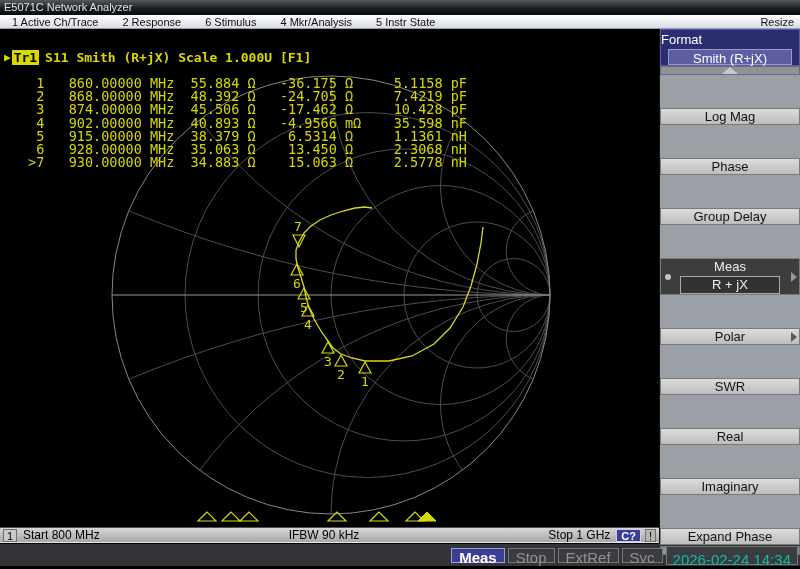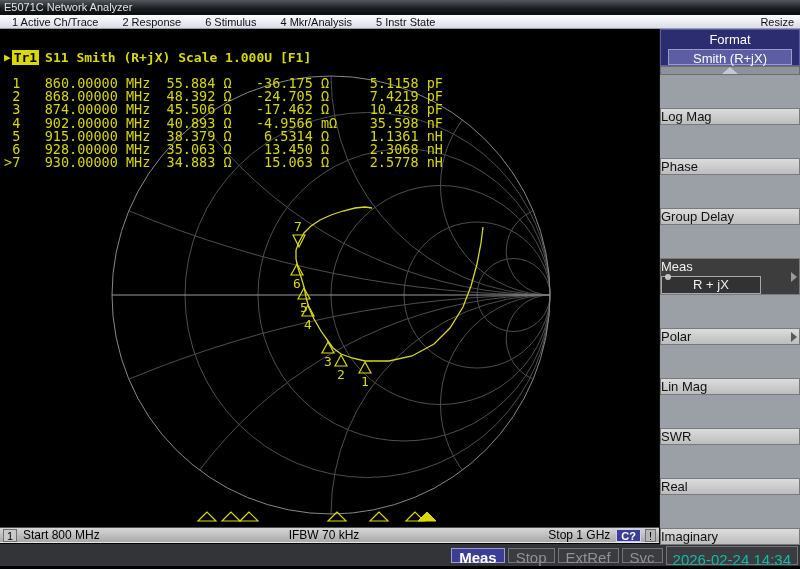--- a/index.html
+++ b/index.html
@@ -20,21 +20,21 @@
   .main { display:flex; height:514px; }
   .chart-col { width:659px; display:flex; flex-direction:column; }
   .chart-area { position:relative; height:498px; background:#000; }
 
   .trace-header { position:absolute; left:4px; top:21px; height:15px;
                   font-family:"DejaVu Sans Mono", monospace; font-weight:bold;
                   font-size:13px; color:#d9d900; white-space:pre; display:flex; align-items:center; }
   .tr-arrow { color:#d9d900; font-size:11px; margin-right:1px; }
   .tr-badge { background:#d9d900; color:#000; padding:0 2px; margin-right:6px; }
 
-  .marker-table { position:absolute; left:4px; top:48px;
+  .marker-table { position:absolute; left:28px; top:48px;
                   font-family:"DejaVu Sans Mono", monospace; font-size:13.5px;
                   line-height:13.2px; color:#d6d600; white-space:pre; }
 
   svg.smith { position:absolute; left:0; top:0; }
 
   
   .statusbar { height:16px; background:linear-gradient(#d6d6d6,#a9a9a9);
                border-top:1px solid #505050; border-bottom:1px solid #e6e6e6;
                display:flex; align-items:center; font-size:12px; color:#000; padding:0 3px; }
   .ch-box { display:inline-block; width:14px; text-align:center; height:13px; line-height:12px;
@@ -44,32 +44,32 @@
   .sb-stop { margin-left:auto; margin-right:6px; }
   .cal-badge { background:#3b3e94; color:#fff; border:1px solid #caccf0; font-size:11px;
                font-weight:bold; padding:0 4px; height:13px; line-height:12px; margin-right:4px; }
   .alert-box { background:#b5b5b5; border:1px solid #6f6f6f; font-size:11px; width:11px;
                height:13px; line-height:12px; text-align:center; }
 
   
   .sidebar { width:141px; background:#9aa0a6; display:flex; flex-direction:column;
              border-left:1px solid #111; }
   .sb-header { height:46px; background:#2c2d70; border:1px solid #5b5ca3; padding-top:2px; }
-  .sb-title { text-align:center; color:#fff; font-size:13px; }
+  .sb-title { text-align:left; color:#fff; font-size:13px; }
   .sb-value { margin:2px 7px 0 7px; height:16px; line-height:18px; text-align:center;
               color:#fff; font-size:13px; background:#5c5da2; border:1px solid #9b9cc9; }
   .sb-scroll { height:15px; background:#8f9398; border:1px solid #6b6f74;
                display:flex; align-items:center; justify-content:center; }
   .tri-up   { width:0; height:0; border-left:8px solid transparent;
               border-right:8px solid transparent; border-bottom:7px solid #c6cacf; }
   .tri-down { width:0; height:0; border-left:8px solid transparent;
               border-right:8px solid transparent; border-top:7px solid #74787d; }
   .sb-buttons { flex:1; display:flex; flex-direction:column; gap:1px; padding:1px 0; }
   .skey { flex:1; position:relative; display:flex; flex-direction:column;
-          align-items:flex-start; justify-content:center;
+          align-items:center; justify-content:center;
           background:linear-gradient(#dcdcdc,#bdbdbd); border:1px solid #7a7a7a;
           font-size:13px; color:#111; text-align:center; line-height:15px; cursor:default;margin-top:32px; }
   .skey.selected { background:#3d3d3d; color:#f0f0f0; }
   .skey .val-box { margin-top:2px; width:100px; background:#323232; border:1px solid #a8a8a8;
                    color:#f0f0f0; font-size:13px; line-height:16px; }
   .skey .bullet { position:absolute; left:4px; top:50%; margin-top:-3px; width:6px; height:6px;
                   border-radius:50%; background:#c4c4c4; }
   .skey .arrow-r { position:absolute; right:2px; top:50%; margin-top:-5px; width:0; height:0;
                    border-top:5px solid transparent; border-bottom:5px solid transparent;
                    border-left:6px solid #5a5a5a; }
@@ -170,21 +170,21 @@
       <div class="trace-header">
         <span class="tr-arrow">▶</span>
         <span class="tr-badge">Tr1</span>
         <span>S11 Smith (R+jX) Scale 1.000U [F1]</span>
       </div>
       <div class="marker-table" id="marker-table"><div> 1   860.00000 MHz  55.884 Ω   -36.175 Ω     5.1158 pF</div><div> 2   868.00000 MHz  48.392 Ω   -24.705 Ω     7.4219 pF</div><div> 3   874.00000 MHz  45.506 Ω   -17.462 Ω     10.428 pF</div><div> 4   902.00000 MHz  40.893 Ω   -4.9566 mΩ    35.598 nF</div><div> 5   915.00000 MHz  38.379 Ω    6.5314 Ω     1.1361 nH</div><div> 6   928.00000 MHz  35.063 Ω    13.450 Ω     2.3068 nH</div><div>&gt;7   930.00000 MHz  34.883 Ω    15.063 Ω     2.5778 nH</div></div>
     </div>
     <div class="statusbar">
       <span class="ch-box">1</span>
       <span class="sb-start">Start 800 MHz</span>
-      <span class="sb-ifbw">IFBW 70 kHz</span>
+      <span class="sb-ifbw">IFBW 90 kHz</span>
       <span class="sb-stop">Stop 1 GHz</span>
       <span class="cal-badge">C?</span>
       <span class="alert-box">!</span>
     </div>
   </div>
 
   <div class="sidebar">
     <div class="sb-header">
       <div class="sb-title">Format</div>
       <div class="sb-value">Smith (R+jX)</div>
@@ -204,23 +204,20 @@
         </div>
         <div class="skey selected">
           <span>Meas</span>
           <div class="val-box">R + jX</div>
           <span class="bullet"></span>
           <span class="arrow-r"></span>
         </div>
         <div class="skey">
           <span>Polar</span>
           <span class="arrow-r"></span>
-        </div>
-        <div class="skey">
-          <span>Lin Mag</span>
         </div>
         <div class="skey">
           <span>SWR</span>
         </div>
         <div class="skey">
           <span>Real</span>
         </div>
         <div class="skey">
           <span>Imaginary</span>
         </div>

